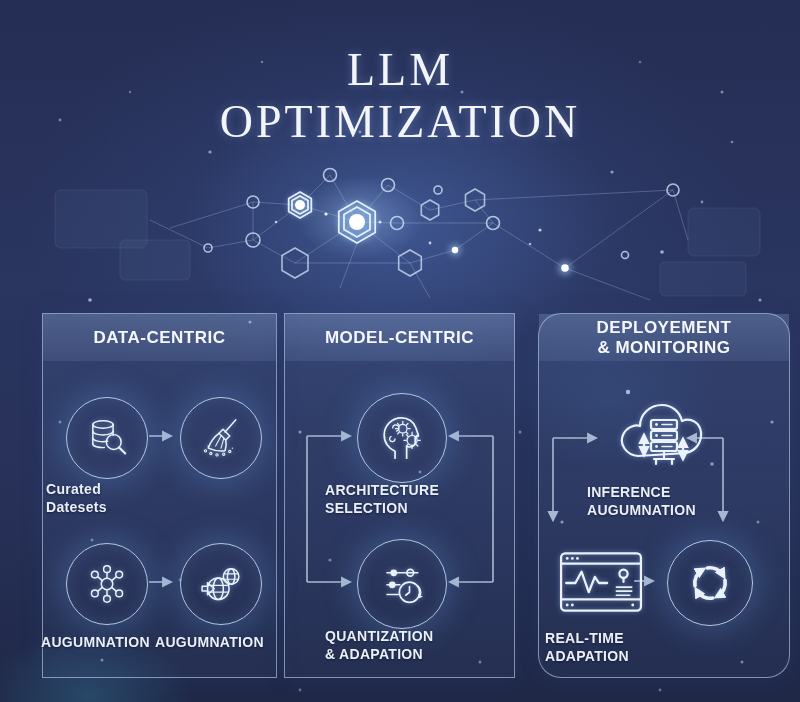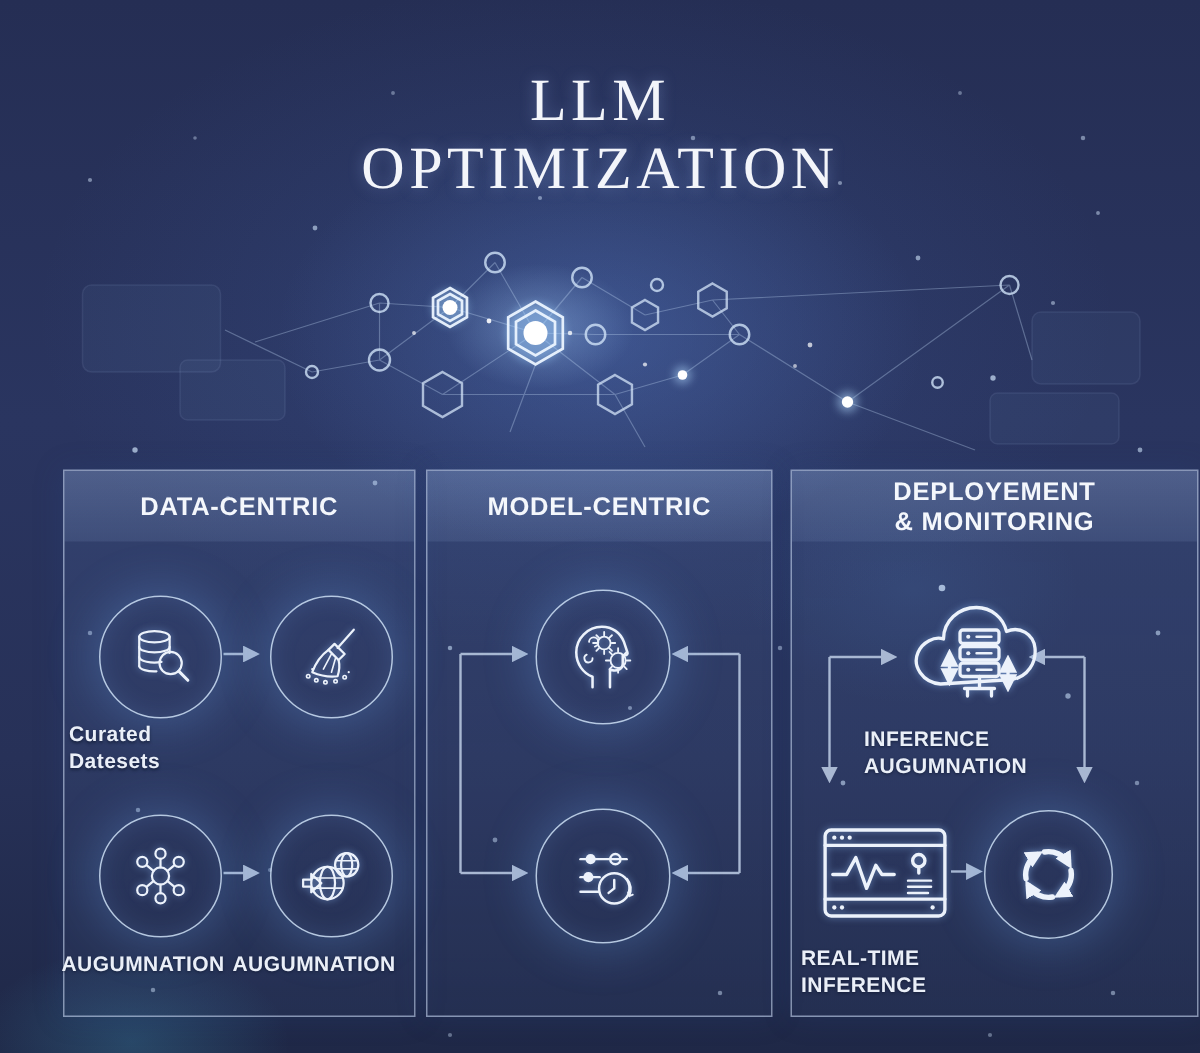--- a/index.html
+++ b/index.html
@@ -11,32 +11,32 @@
       radial-gradient(300px 200px at 50% 32%, rgba(95,135,215,0.30), transparent 72%),
       radial-gradient(480px 300px at 48% 30%, rgba(75,112,190,0.22), transparent 75%),
       radial-gradient(150px 90px at 11% 99%, rgba(80,200,235,0.20), transparent 70%),
       radial-gradient(160px 110px at 76% 56%, rgba(90,160,235,0.10), transparent 70%),
       linear-gradient(180deg,#252e54 0%,#2a3560 40%,#273158 72%,#1f2847 100%);
   }
   .bg-svg{position:absolute;left:0;top:0;}
   .title{
     position:absolute;left:0;top:44px;width:100%;text-align:center;
     font-family:"Liberation Serif",serif;font-weight:400;color:#f3f5fa;
-    font-size:40px;line-height:1.13;letter-spacing:3px;
+    font-size:46px;line-height:1.13;letter-spacing:3px;
     text-shadow:0 0 10px rgba(170,195,255,0.35);
   }
   .panel{
     position:absolute;top:313px;height:365px;box-sizing:border-box;
     border:1px solid rgba(196,212,236,0.60);
     background:linear-gradient(180deg,rgba(110,148,210,0.13),rgba(90,125,190,0.07));
     box-shadow:0 0 18px rgba(40,70,130,0.25);
   }
   .p1{left:42px;width:235px;}
   .p2{left:284px;width:231px;}
-  .p3{left:527px;width:272px;}
+  .p3{left:538px;width:252px;border-radius:23px;}
   .panel-header{
     position:absolute;left:0;top:0;width:100%;height:47px;
     display:flex;align-items:center;justify-content:center;text-align:center;
     background:linear-gradient(180deg,rgba(168,192,230,0.24),rgba(150,175,220,0.13));
     font-size:17px;font-weight:700;letter-spacing:0.5px;color:#f4f7fc;
     white-space:pre-line;line-height:1.15;
   }
   .circ{
     position:absolute;border-radius:50%;
     border:1.6px solid rgba(206,226,248,0.85);
@@ -257,35 +257,39 @@
       <svg class="icon-svg" width="62" height="62" viewBox="0 0 80 80">
         <path d="M31,66 L31,57 C23,54 17,46 17,36 C17,24 27,14 39,14 C48,14 55,19 58,27 L61,36 C61.5,37.5 60.5,38.5 59,38.5 L57,38.5 L57,46 C57,50 53,52 49,51.5 L46,51 L46,66"></path>
         <circle cx="41" cy="28" r="5.5" class="thin"></circle>
         <path class="thin" d="M47.5,28 L50.5,28 M45.6,23.4 L47.7,21.3 M41,21.5 L41,18.5 M36.4,23.4 L34.3,21.3 M34.5,28 L31.5,28 M36.4,32.6 L34.3,34.7 M41,34.5 L41,37.5 M45.6,32.6 L47.7,34.7"></path>
         <circle cx="53" cy="43" r="6.5" class="thin"></circle>
         <path class="thin" d="M60.5,43 L63.5,43 M58.3,37.7 L60.4,35.6 M53,35.5 L53,32.5 M47.7,37.7 L45.6,35.6 M45.5,43 L42.5,43 M47.7,48.3 L45.6,50.4 M53,50.5 L53,53.5 M58.3,48.3 L60.4,50.4"></path>
         <path class="thin" d="M28,27 a4,4 0 1 1 5,4 M26,38 a3.5,3.5 0 1 0 5,3"></path>
       </svg>
     </div>
 
+    <div class="lbl" style="left:40px;top:168px;width:152px">ARCHITECTURE
+SELECTION</div>
 
     <div class="circ" style="left:72px;top:225px;width:88px;height:88px">
       <svg class="icon-svg" width="60" height="60" viewBox="0 0 80 80">
         <path d="M20,25 H61"></path>
         <circle cx="29" cy="25" r="4.5" class="f"></circle>
         <circle cx="51" cy="25" r="4.5"></circle>
         <path d="M20,41 H37"></path>
         <circle cx="27" cy="41" r="4.5" class="f"></circle>
         <path d="M20,54 H36"></path>
         <circle cx="50" cy="51" r="13.5"></circle>
         <path d="M50,51 L50,43.5 M50,51 L45,55"></path>
         <path class="thin" d="M61.5,42.5 a14,14 0 0 1 1.8,15.5 M63.3,58 l3.2,-1.4 M63.3,58 l-1,-3.4"></path>
       </svg>
     </div>
 
+    <div class="lbl" style="left:40px;top:314px;width:152px">QUANTIZATION
+&amp; ADAPATION</div>
   </section>
 
   <section class="panel p3">
     <div class="panel-header">DEPLOYEMENT
 &amp; MONITORING</div>
 
     <svg class="icon-svg" style="position:absolute;left:68px;top:82px" width="110" height="86" viewBox="0 0 110 86">
       <defs>
         <marker id="ca" viewBox="0 0 10 10" refX="7" refY="5" markerWidth="5.5" markerHeight="5.5" orient="auto-start-reverse">
           <path d="M0,0 L10,5 L0,10 z" fill="#ecf2fb" stroke="none"></path>
@@ -320,21 +324,21 @@
           <circle cx="14" cy="55.5" r="1.4"></circle>
           <circle cx="73" cy="55.5" r="1.4"></circle>
       </g>
       <path d="M8,34 H17 L23,23 L30,43 L36,28 L40,34 H48"></path>
       <circle cx="64" cy="25" r="4"></circle>
       <path d="M64,29 L64,33"></path>
       <path class="thin" d="M57,38 H72 M57,42 H72 M57,46 H70"></path>
     </svg>
 
     <div class="lbl" style="left:6px;top:316px;width:112px">REAL-TIME
-INFERENCE</div>
+ADAPATION</div>
 
     <div class="circ" style="left:128px;top:226px;width:84px;height:84px">
       <svg class="icon-svg" width="58" height="58" viewBox="0 0 80 80">
         <defs>
           <marker id="cy" viewBox="0 0 10 10" refX="6" refY="5" markerWidth="3.2" markerHeight="3.2" orient="auto">
             <path d="M0,0 L10,5 L0,10 z" fill="#ecf2fb" stroke="none"></path>
           </marker>
         </defs>
         <g stroke-width="5">
           <path d="M36.4,19.3 A21,21 0 0 1 58.2,29.5" marker-end="url(#cy)"></path>

